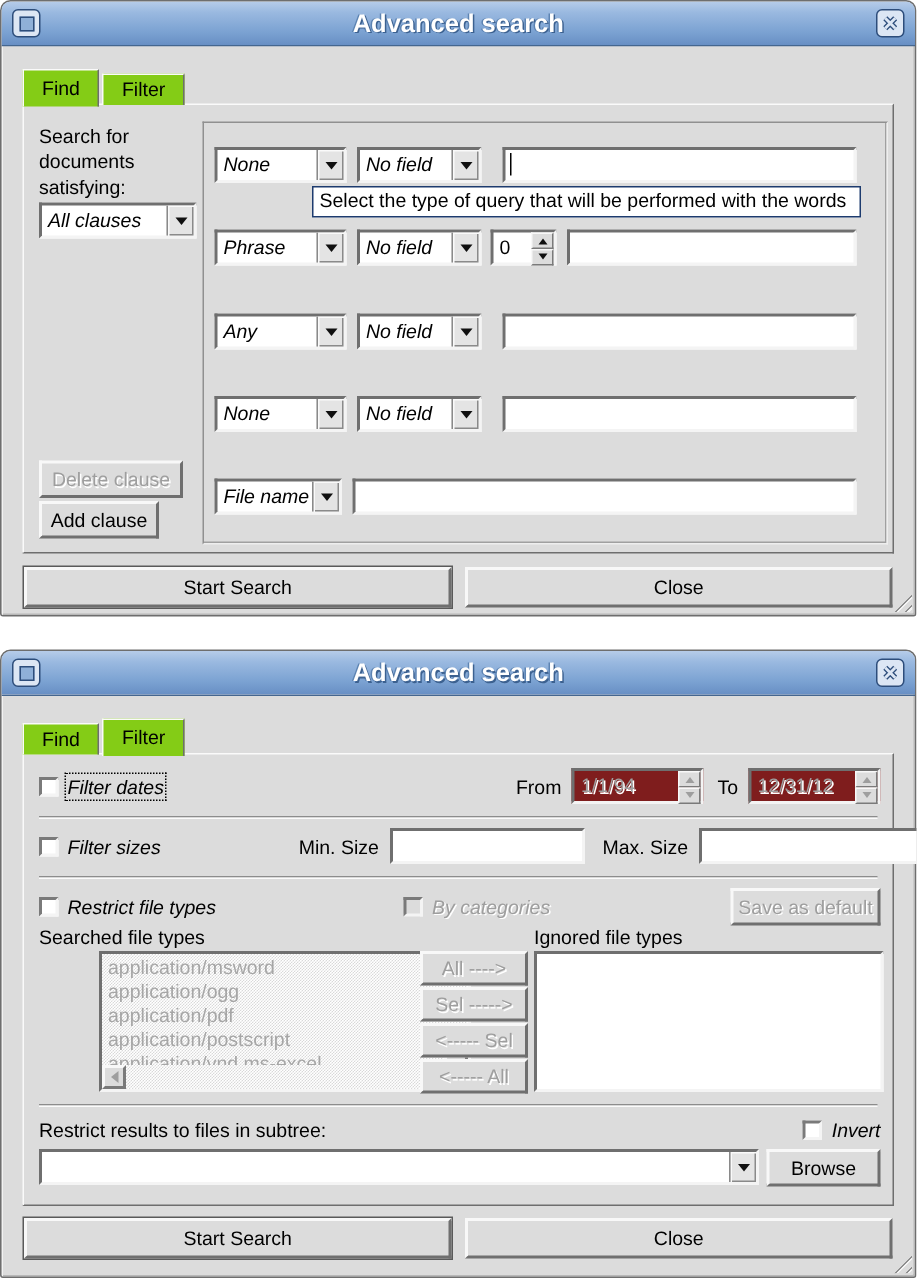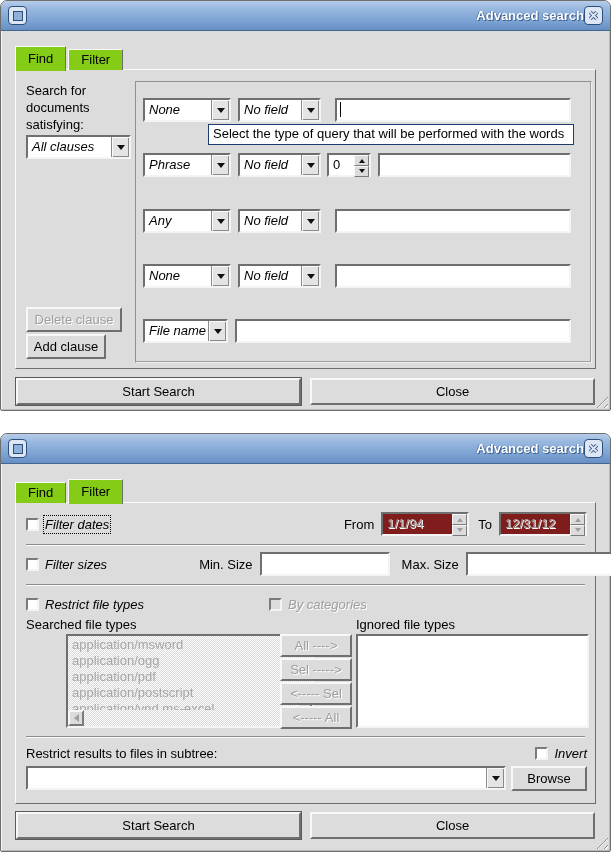--- a/index.html
+++ b/index.html
@@ -6,21 +6,21 @@
   body{width:611px;height:852px;position:relative;font-family:"Liberation Sans",sans-serif;font-size:13px;color:#000;}
   .window{position:absolute;left:0;width:609px;background:#dcdcdc;border:1px solid #6e6e6e;
           border-radius:7px 7px 2px 2px;box-shadow:inset 1px 1px 0 #f2f2f2, inset -1px -1px 0 #b8b8b8;}
   #win-find{top:0;height:409px;}
   #win-filter{top:433px;height:417px;}
 
   
   .titlebar{position:absolute;left:0;top:0;right:0;height:30px;border-radius:6px 6px 0 0;
             background:linear-gradient(#b6cce9 0%,#9ab9e0 25%,#7ba2d2 70%,#688fc4 100%);
             border-bottom:1px solid #44668f;display:flex;align-items:center;padding:0 7px;box-sizing:border-box;}
-  .title-text{flex:1;text-align:right;font-weight:bold;font-size:13px;color:#fff;
+  .title-text{flex:1;text-align:center;font-weight:bold;font-size:17px;color:#fff;
               text-shadow:1px 1px 0 #3c6190, -1px 0 0 #5d84b3;}
   .wbtn{width:19px;height:19px;box-sizing:border-box;border:1px solid #2d4d7b;border-radius:4px;
         background:#dce6f4;display:flex;align-items:center;justify-content:center;}
   .sticky-inner{width:8px;height:8px;border:1px solid #2d4d7b;background:#8fb0d8;}
 
   
   .tabbar{position:absolute;left:14px;top:44px;height:25px;display:flex;align-items:flex-end;z-index:3;}
   .tab{box-sizing:border-box;background:#84cc16;border:1px solid #6e6e6e;border-bottom:none;
        border-top-color:#fafafa;border-left-color:#fafafa;padding:2px 12px 2px 12px;height:21px;margin-right:2px;}
   .tab.active{height:25px;padding-top:4px;margin-bottom:-1px;z-index:4;position:relative;}
@@ -309,20 +309,21 @@
 
     <div class="frow" style="top:88px;height:26px;">
       <span class="cbrow">
         <span class="cb"></span>
         <span class="lbl">Restrict file types</span>
       </span>
       <span class="cbrow" style="position:absolute;left:243px;">
         <span class="cb off"></span>
         <span class="lbl disabled-text">By categories</span>
       </span>
+      <div class="btn disabled-text" style="position:absolute;right:0;width:100px;height:25px;">Save as default</div>
     </div>
 
     <div class="lbl" style="position:absolute;left:10px;top:114px;">Searched file types</div>
     <div class="lbl" style="position:absolute;left:340px;top:114px;">Ignored file types</div>
 
     <div class="listbox dither" style="left:10px;top:131px;width:248px;height:94px;margin-left:40px;">
       <div style="position:absolute;left:0;top:1px;right:16px;bottom:16px;overflow:hidden;">
         <div class="li">application/msword</div>
         <div class="li">application/ogg</div>
         <div class="li">application/pdf</div>

